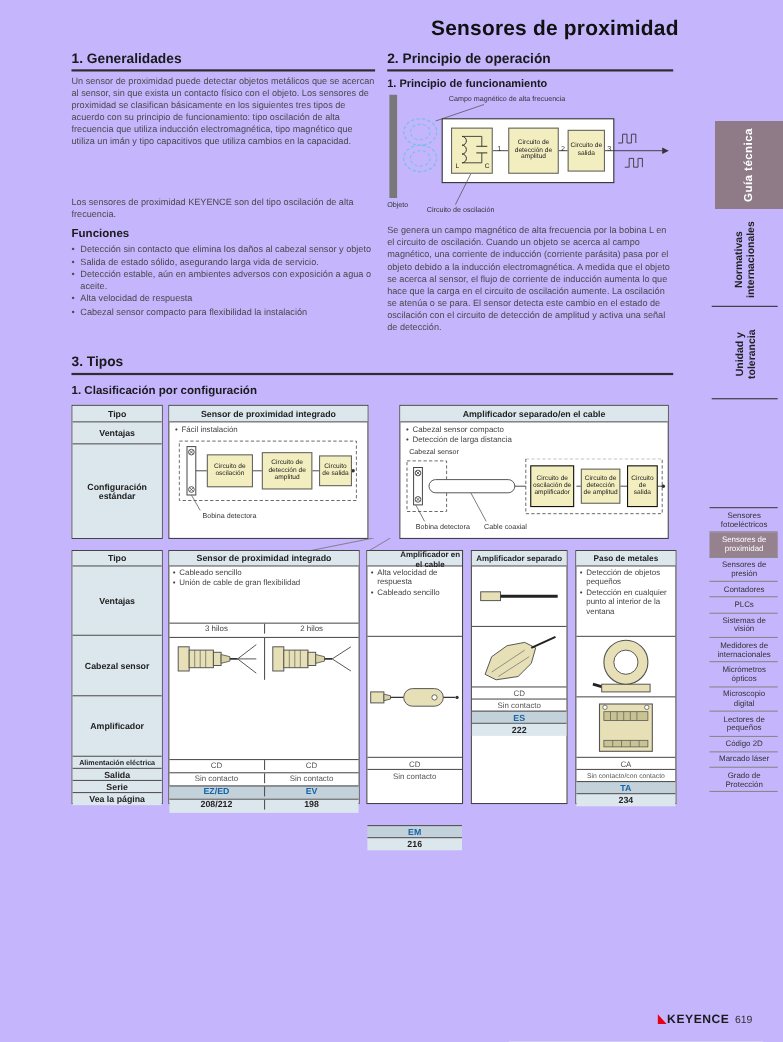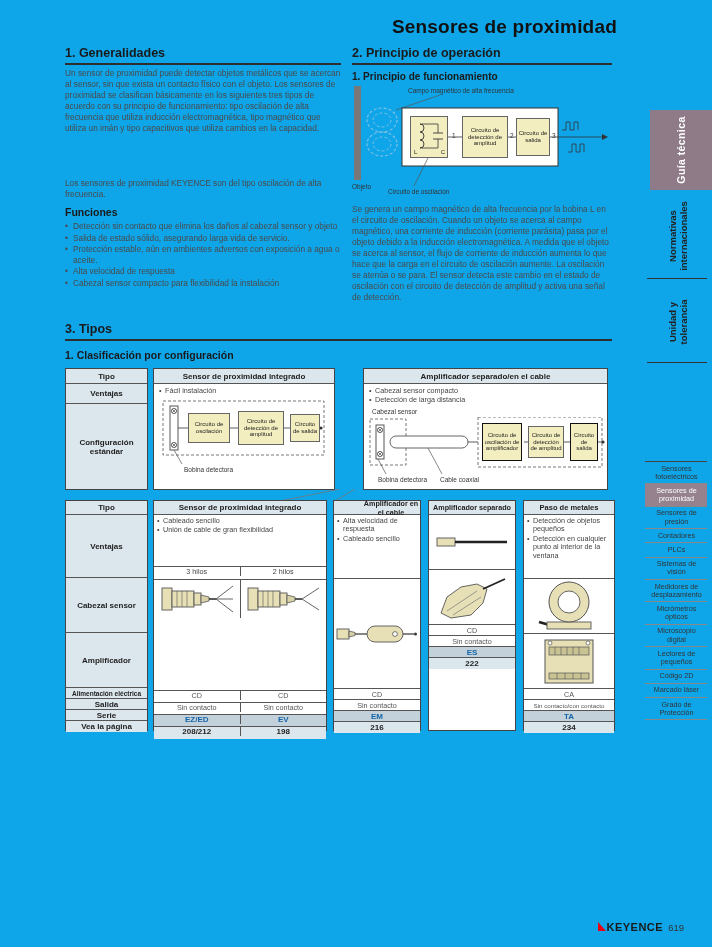--- a/index.html
+++ b/index.html
@@ -1,16 +1,16 @@
 <!DOCTYPE html>
 <html><head>
 <meta charset="utf-8">
 <style>
   html,body{margin:0;padding:0;background:#e9e9e9;}
-  .page{position:relative;width:712px;height:947px;background:#0ea5e9;font-family:"Liberation Sans",sans-serif;color:#4a4a4a;overflow:hidden;margin:0 auto;}
+  .page{position:relative;width:712px;height:947px;background:#c4b5fd;font-family:"Liberation Sans",sans-serif;color:#4a4a4a;overflow:hidden;margin:0 auto;}
   .abs{position:absolute;box-sizing:border-box;}
   .title{font-size:19px;font-weight:bold;color:#111;letter-spacing:.2px;}
   .h2{font-size:12.5px;font-weight:bold;color:#1a1a1a;border-bottom:2px solid #2e2e2e;padding-bottom:3px;}
   .h3{font-size:10px;font-weight:bold;color:#1a1a1a;}
   .h3b{font-size:10.5px;font-weight:bold;color:#1a1a1a;}
   .body-text{font-size:8.3px;line-height:11px;color:#4a4a4a;}
   .blist{list-style:none;margin:0;padding:0;font-size:8.3px;line-height:10.6px;color:#4a4a4a;}
   .blist li{position:relative;padding-left:8px;margin-bottom:1px;}
   .blist li::before{content:"•";position:absolute;left:0;}
   .blist2{list-style:none;margin:0;padding:2px 2px 0 3px;font-size:7.2px;line-height:8.4px;color:#444;text-align:left;}
@@ -57,21 +57,21 @@
 
   <div class="abs title" style="top:16px;right:95px;">Sensores de proximidad</div>
 
   <div class="abs h2" style="left:65px;top:46px;width:276px;">1. Generalidades</div>
   <div class="abs body-text" style="left:65px;top:68px;width:278px;">Un sensor de proximidad puede detectar objetos metálicos que se acercan al sensor, sin que exista un contacto físico con el objeto. Los sensores de proximidad se clasifican básicamente en los siguientes tres tipos de acuerdo con su principio de funcionamiento: tipo oscilación de alta frecuencia que utiliza inducción electromagnética, tipo magnético que utiliza un imán y tipo capacitivos que utiliza cambios en la capacidad.</div>
   <div class="abs body-text" style="left:65px;top:178px;width:278px;">Los sensores de proximidad KEYENCE son del tipo oscilación de alta frecuencia.</div>
   <div class="abs h3b" style="left:65px;top:206px;">Funciones</div>
   <ul class="abs blist" style="left:65px;top:221px;width:278px;">
     <li>Detección sin contacto que elimina los daños al cabezal sensor y objeto</li>
     <li>Salida de estado sólido, asegurando larga vida de servicio.</li>
-    <li>Protección estable, aún en ambientes adversos con exposición a agua o aceite.</li>
+    <li>Detección estable, aún en ambientes adversos con exposición a agua o aceite.</li>
     <li>Alta velocidad de respuesta</li>
     <li>Cabezal sensor compacto para flexibilidad la instalación</li>
   </ul>
 
   <div class="abs h2" style="left:352px;top:46px;width:260px;">2. Principio de operación</div>
   <div class="abs h3" style="left:352px;top:71px;">1. Principio de funcionamiento</div>
 
   <div class="diagram" style="left:352px;top:86px;width:260px;height:114px;">
     <svg class="dsvg" width="260" height="114" viewBox="0 0 260 114">
       <rect x="2" y="0" width="7" height="94" fill="#787878"></rect>
@@ -276,21 +276,21 @@
         <polygon points="14,10 20,11.5 20,14.5 14,16" fill="#d9d2a8" stroke="#555" stroke-width="0.8"></polygon>
         <line x1="20" y1="13" x2="32" y2="13" stroke="#333" stroke-width="1.2"></line>
         <rect x="32" y="5" width="36" height="16" rx="8" fill="#e7e0b6" stroke="#555" stroke-width="0.9"></rect>
         <circle cx="60" cy="13" r="2.4" fill="#fff" stroke="#555" stroke-width="0.8"></circle>
         <line x1="68" y1="13" x2="79" y2="13" stroke="#333" stroke-width="1.2"></line>
         <circle cx="80.5" cy="13" r="1.5" fill="#333"></circle>
       </svg>
     </div>
     <div class="bt row drow">CD</div>
     <div class="bt row drow">Sin contacto</div>
-    <div class="bt row serie-row" style="height:11px;">EM</div>
+    <div class="bt row serie-row" style="height:11px;margin-top:40px;">EM</div>
     <div class="bt row pag-row">216</div>
   </div>
 
   <div class="panel" style="left:428px;top:500px;width:88px;height:231px;">
     <div class="th" style="height:13px;font-size:7.2px;">Amplificador separado</div>
     <div class="bt row" style="height:55px;">
       <svg width="78" height="22" viewBox="0 0 78 22">
         <rect x="4" y="7" width="18" height="8" fill="#e7e0b6" stroke="#555" stroke-width="0.9"></rect>
         <line x1="22" y1="11" x2="74" y2="11" stroke="#222" stroke-width="2.6"></line>
       </svg>
@@ -361,21 +361,21 @@
   </div>
   <div class="srule" style="left:647px;top:362px;width:60px;"></div>
 
   <div class="menu" style="left:645px;top:461px;width:62px;text-align:center;">
     <div class="menu-item">Sensores fotoeléctricos</div>
     <div class="menu-item active">Sensores de proximidad</div>
     <div class="menu-item">Sensores de presión</div>
     <div class="menu-item">Contadores</div>
     <div class="menu-item">PLCs</div>
     <div class="menu-item">Sistemas de visión</div>
-    <div class="menu-item">Medidores de desplazamiento</div>
+    <div class="menu-item">Medidores de internacionales</div>
     <div class="menu-item">Micrómetros ópticos</div>
     <div class="menu-item">Microscopio digital</div>
     <div class="menu-item">Lectores de pequeños</div>
     <div class="menu-item">Código 2D</div>
     <div class="menu-item">Marcado láser</div>
     <div class="menu-item">Grado de Protección</div>
   </div>
 
   <div class="footer" style="right:28px;top:921px;">
     <div class="klogo">

